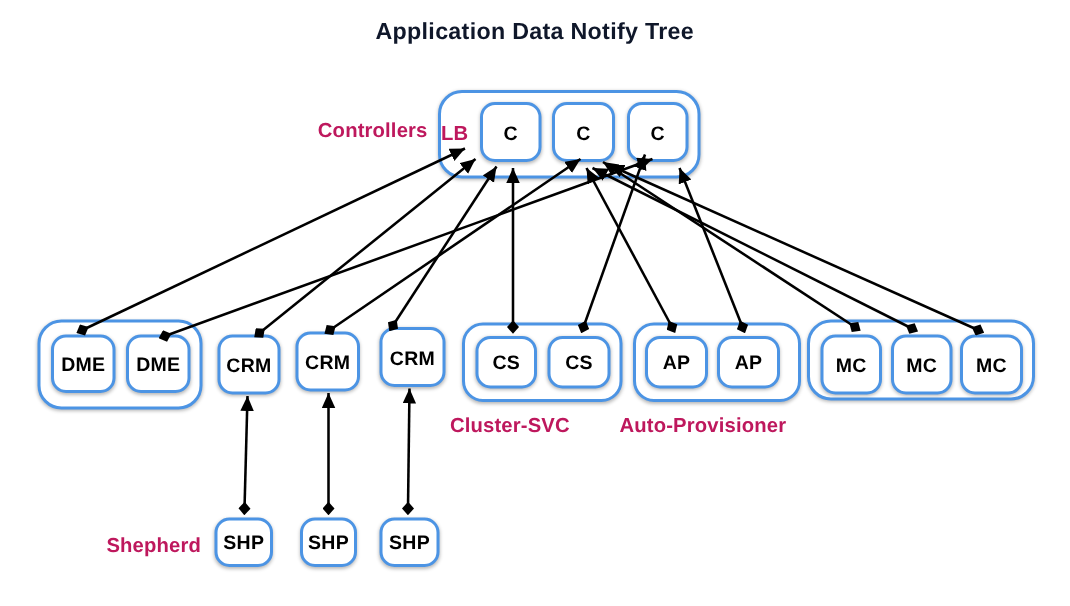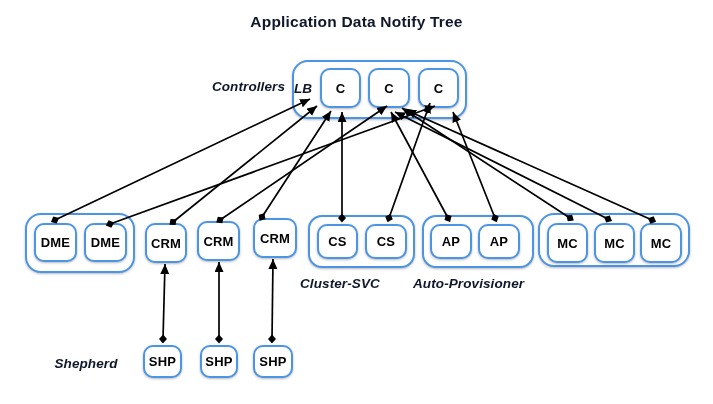--- a/index.html
+++ b/index.html
@@ -16,21 +16,21 @@
     box-shadow:0 1px 2.5px rgba(0,0,0,.28); box-sizing:border-box;
   }
   .node {
     position:absolute; background:#fff; border:2px solid var(--blue,#4C94E4);
     border-radius:10px; box-sizing:border-box;
     display:flex; align-items:center; justify-content:center;
     font-weight:bold; font-size:13px; color:#000; letter-spacing:.2px;
     box-shadow:0 1px 2.5px rgba(0,0,0,.28);
   }
   .flabel {
-    position:absolute; font-weight:bold; font-size:13.5px; color:#0f172a; letter-spacing:.1px;font-style:italic;
+    position:absolute; font-weight:bold; font-size:13.5px; color:#be185d; letter-spacing:.1px;
   }
   svg.edges { position:absolute; left:0; top:0; pointer-events:none; }
 </style>
 </head>
 <body>
 
 <div class="stage">
   <div class="title">Application Data Notify Tree</div>
   <div id="groups-layer">
       <div class="group" style="left: 292px; top: 60px; width: 175px; height: 59px; border-radius: 16px;"></div>
@@ -57,21 +57,21 @@
       <div class="node" style="left: 640px; top: 223px; width: 42px; height: 40px;">MC</div>
       <div class="node" style="left: 143px; top: 345px; width: 39px; height: 33px;">SHP</div>
       <div class="node" style="left: 200px; top: 345px; width: 38px; height: 33px;">SHP</div>
       <div class="node" style="left: 253px; top: 345px; width: 40px; height: 33px;">SHP</div>
     </div>
   <div id="labels-layer">
       <div class="flabel" style="left: 160px; top: 79px; width: 125px; text-align: right;">Controllers</div>
       <div class="flabel" style="left: 294px; top: 81px; width: 16px; text-align: center;">LB</div>
       <div class="flabel" style="left: 300px; top: 276px; width: 122px; text-align: left;">Cluster-SVC</div>
       <div class="flabel" style="left: 413px; top: 276px; width: 128px; text-align: left;">Auto-Provisioner</div>
-      <div class="flabel" style="left: 38px; top: 356px; width: 96px; text-align: center;">Shepherd</div>
+      <div class="flabel" style="left: 38px; top: 356px; width: 96px; text-align: right;">Shepherd</div>
     </div>
   <svg class="edges" id="edges-layer" width="713" height="404" viewBox="0 0 713 404">
     <defs>
       <marker id="mk-arrow" markerUnits="userSpaceOnUse" markerWidth="12" markerHeight="10" refX="10" refY="4.5" orient="auto">
         <path d="M0,0 L10,4.5 L0,9 z" fill="#000"></path>
       </marker>
       <marker id="mk-diamond" markerUnits="userSpaceOnUse" markerWidth="10" markerHeight="9" refX="4.5" refY="4" orient="auto">
         <path d="M0,4 L4.5,0 L9,4 L4.5,8 z" fill="#000"></path>
       </marker>
     </defs>

